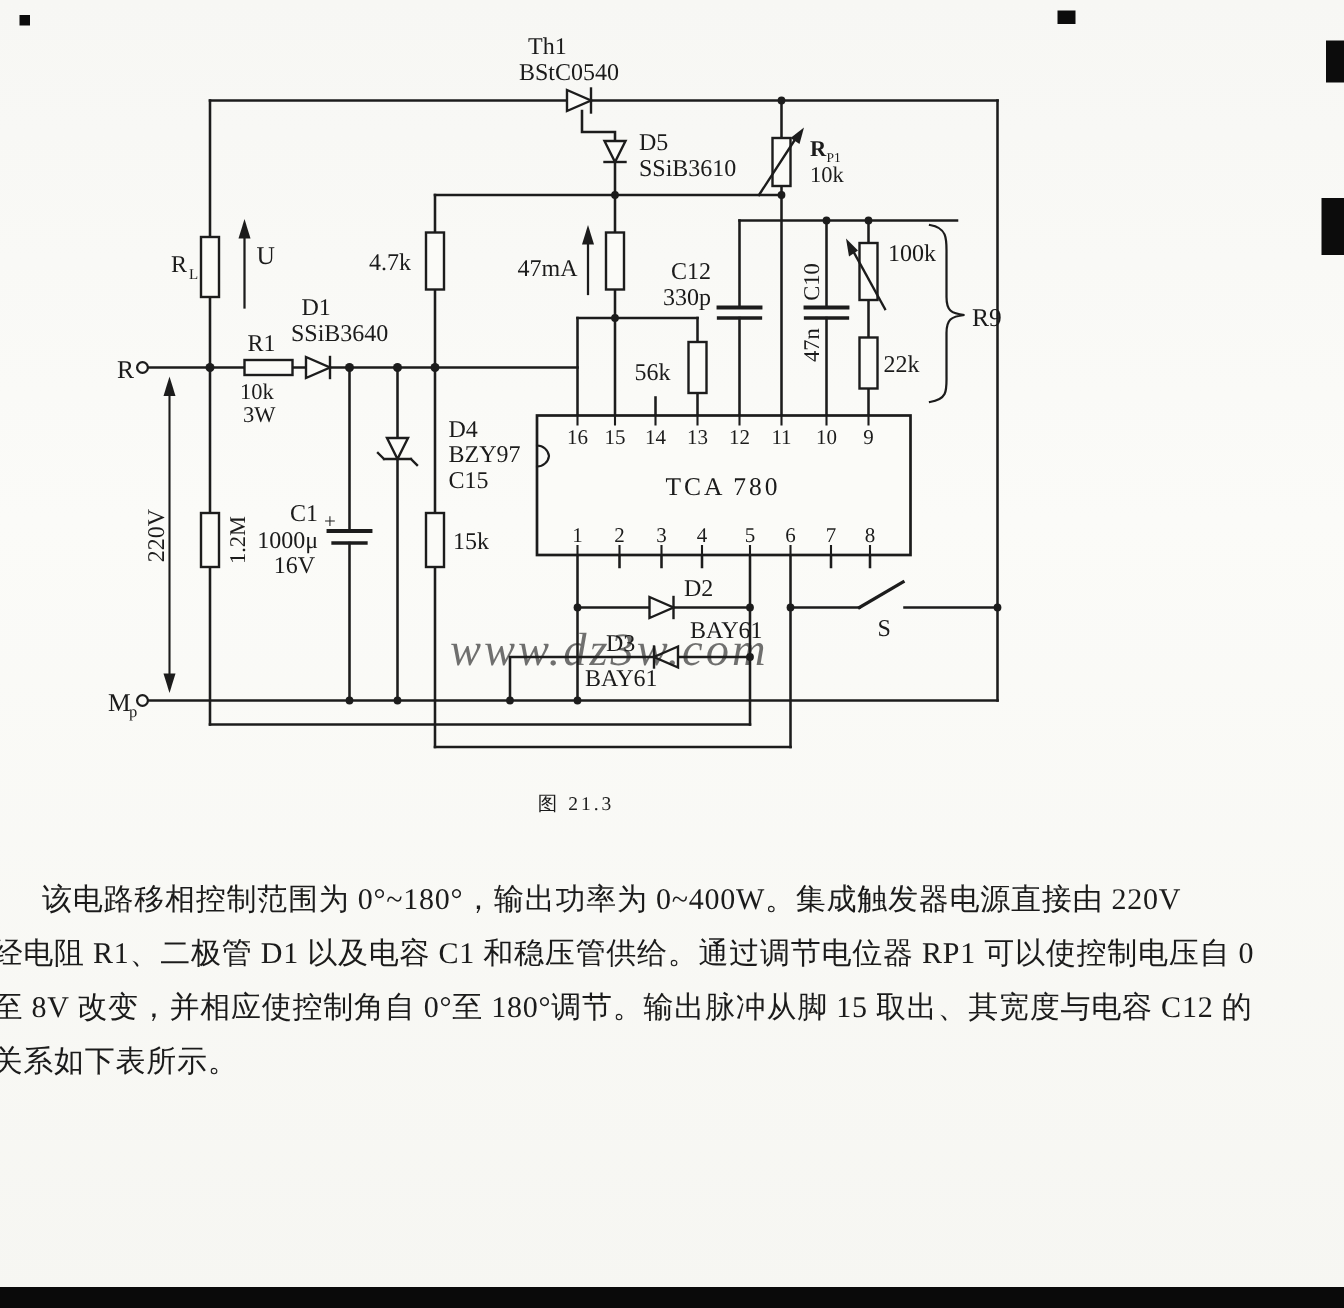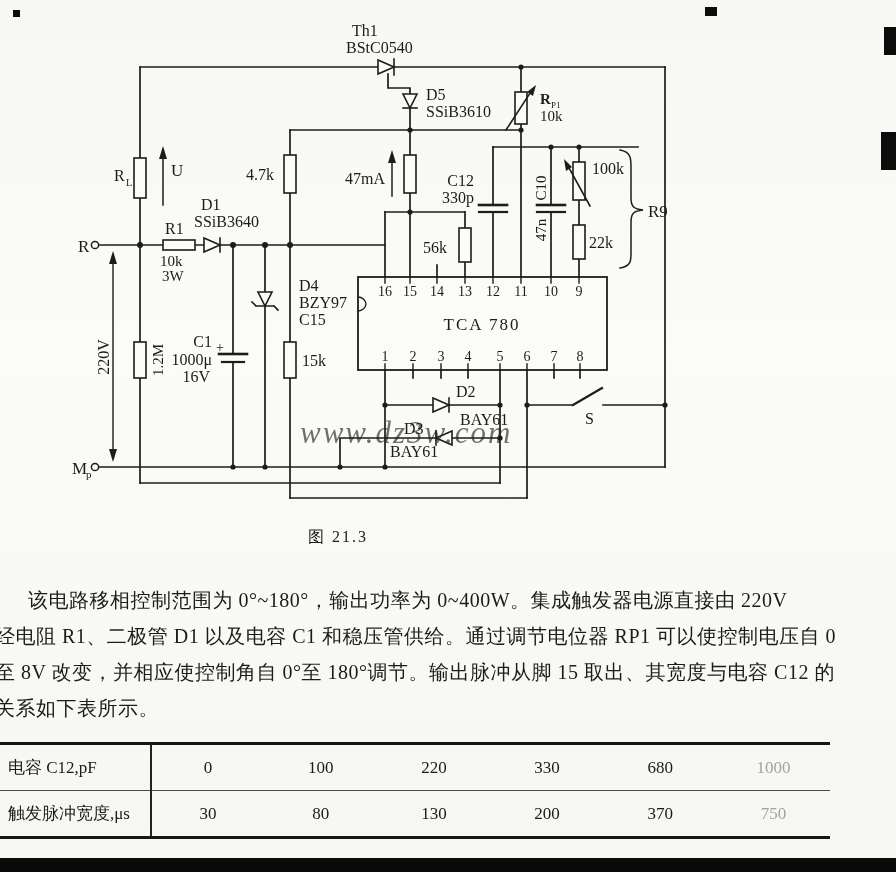--- a/index.html
+++ b/index.html
@@ -1,19 +1,19 @@
 <!DOCTYPE html>
 <html><head>
 <meta charset="utf-8">
 <style>
   html,body{margin:0;padding:0;}
   body{width:896px;height:872px;background:#e9e9e6;font-family:"Liberation Serif","DejaVu Serif",serif;}
   .page{position:relative;width:896px;height:872px;background:linear-gradient(#f7f7f4,#fbfbf8 40%,#f6f6f2);overflow:hidden;color:#1b1b1b;}
   svg text{fill:#1b1b1b;font-family:"Liberation Serif","DejaVu Serif",serif;}
-  .caption{position:absolute;top:527px;left:308px;width:200px;text-align:left;font-size:16px;letter-spacing:2px;}
+  .caption{position:absolute;top:527px;left:284px;width:200px;text-align:center;font-size:13px;letter-spacing:2px;}
   .para{position:absolute;top:582px;left:0;width:892px;font-size:20px;line-height:36px;letter-spacing:0.5px;}
   .para .l1{padding-left:28px;}
   .para .l2,.para .l3,.para .l4{margin-left:-5px;}
   .dtable{position:absolute;top:742px;left:0;width:830px;border-collapse:collapse;table-layout:fixed;
           border-top:3px solid #161616;border-bottom:3px solid #161616;font-size:17px;}
   .dtable td{height:45px;padding:0;}
   .dtable .hd{width:142px;border-right:2px solid #222;padding-left:8px;text-align:left;}
   .dtable .val{text-align:center;}
   .dtable tr.r1 td{border-bottom:1px solid #4a4a4a;}
   .dtable .faint{color:#a3a39f;}
@@ -273,42 +273,20 @@
 
 <div class="caption">图 21.3</div>
 
 <div class="para">
   <div class="l1">该电路移相控制范围为 0°~180°，输出功率为 0~400W。集成触发器电源直接由 220V</div>
   <div class="l2">经电阻 R1、二极管 D1 以及电容 C1 和稳压管供给。通过调节电位器 RP1 可以使控制电压自 0</div>
   <div class="l3">至 8V 改变，并相应使控制角自 0°至 180°调节。输出脉冲从脚 15 取出、其宽度与电容 C12 的</div>
   <div class="l4">关系如下表所示。</div>
 </div>
 
-<table class="dtable">
-  <tbody>
-        <tr class="r1">
-    <td class="hd">电容 C12,pF</td>
-    <td class="val">0</td>
-    <td class="val">100</td>
-    <td class="val">220</td>
-    <td class="val">330</td>
-    <td class="val">680</td>
-    <td class="val faint">1000</td>
-  </tr>
-  <tr class="r2">
-    <td class="hd">触发脉冲宽度,μs</td>
-    <td class="val">30</td>
-    <td class="val">80</td>
-    <td class="val">130</td>
-    <td class="val">200</td>
-    <td class="val">370</td>
-    <td class="val faint">750</td>
-  </tr>
-</tbody>
-    </table>
 
 <div class="band"></div>
 <div class="art a1"></div>
 <div class="art a2"></div>
 <div class="art a3"></div>
 <div class="art a4"></div>
 
 </div>
 
 </body></html>

